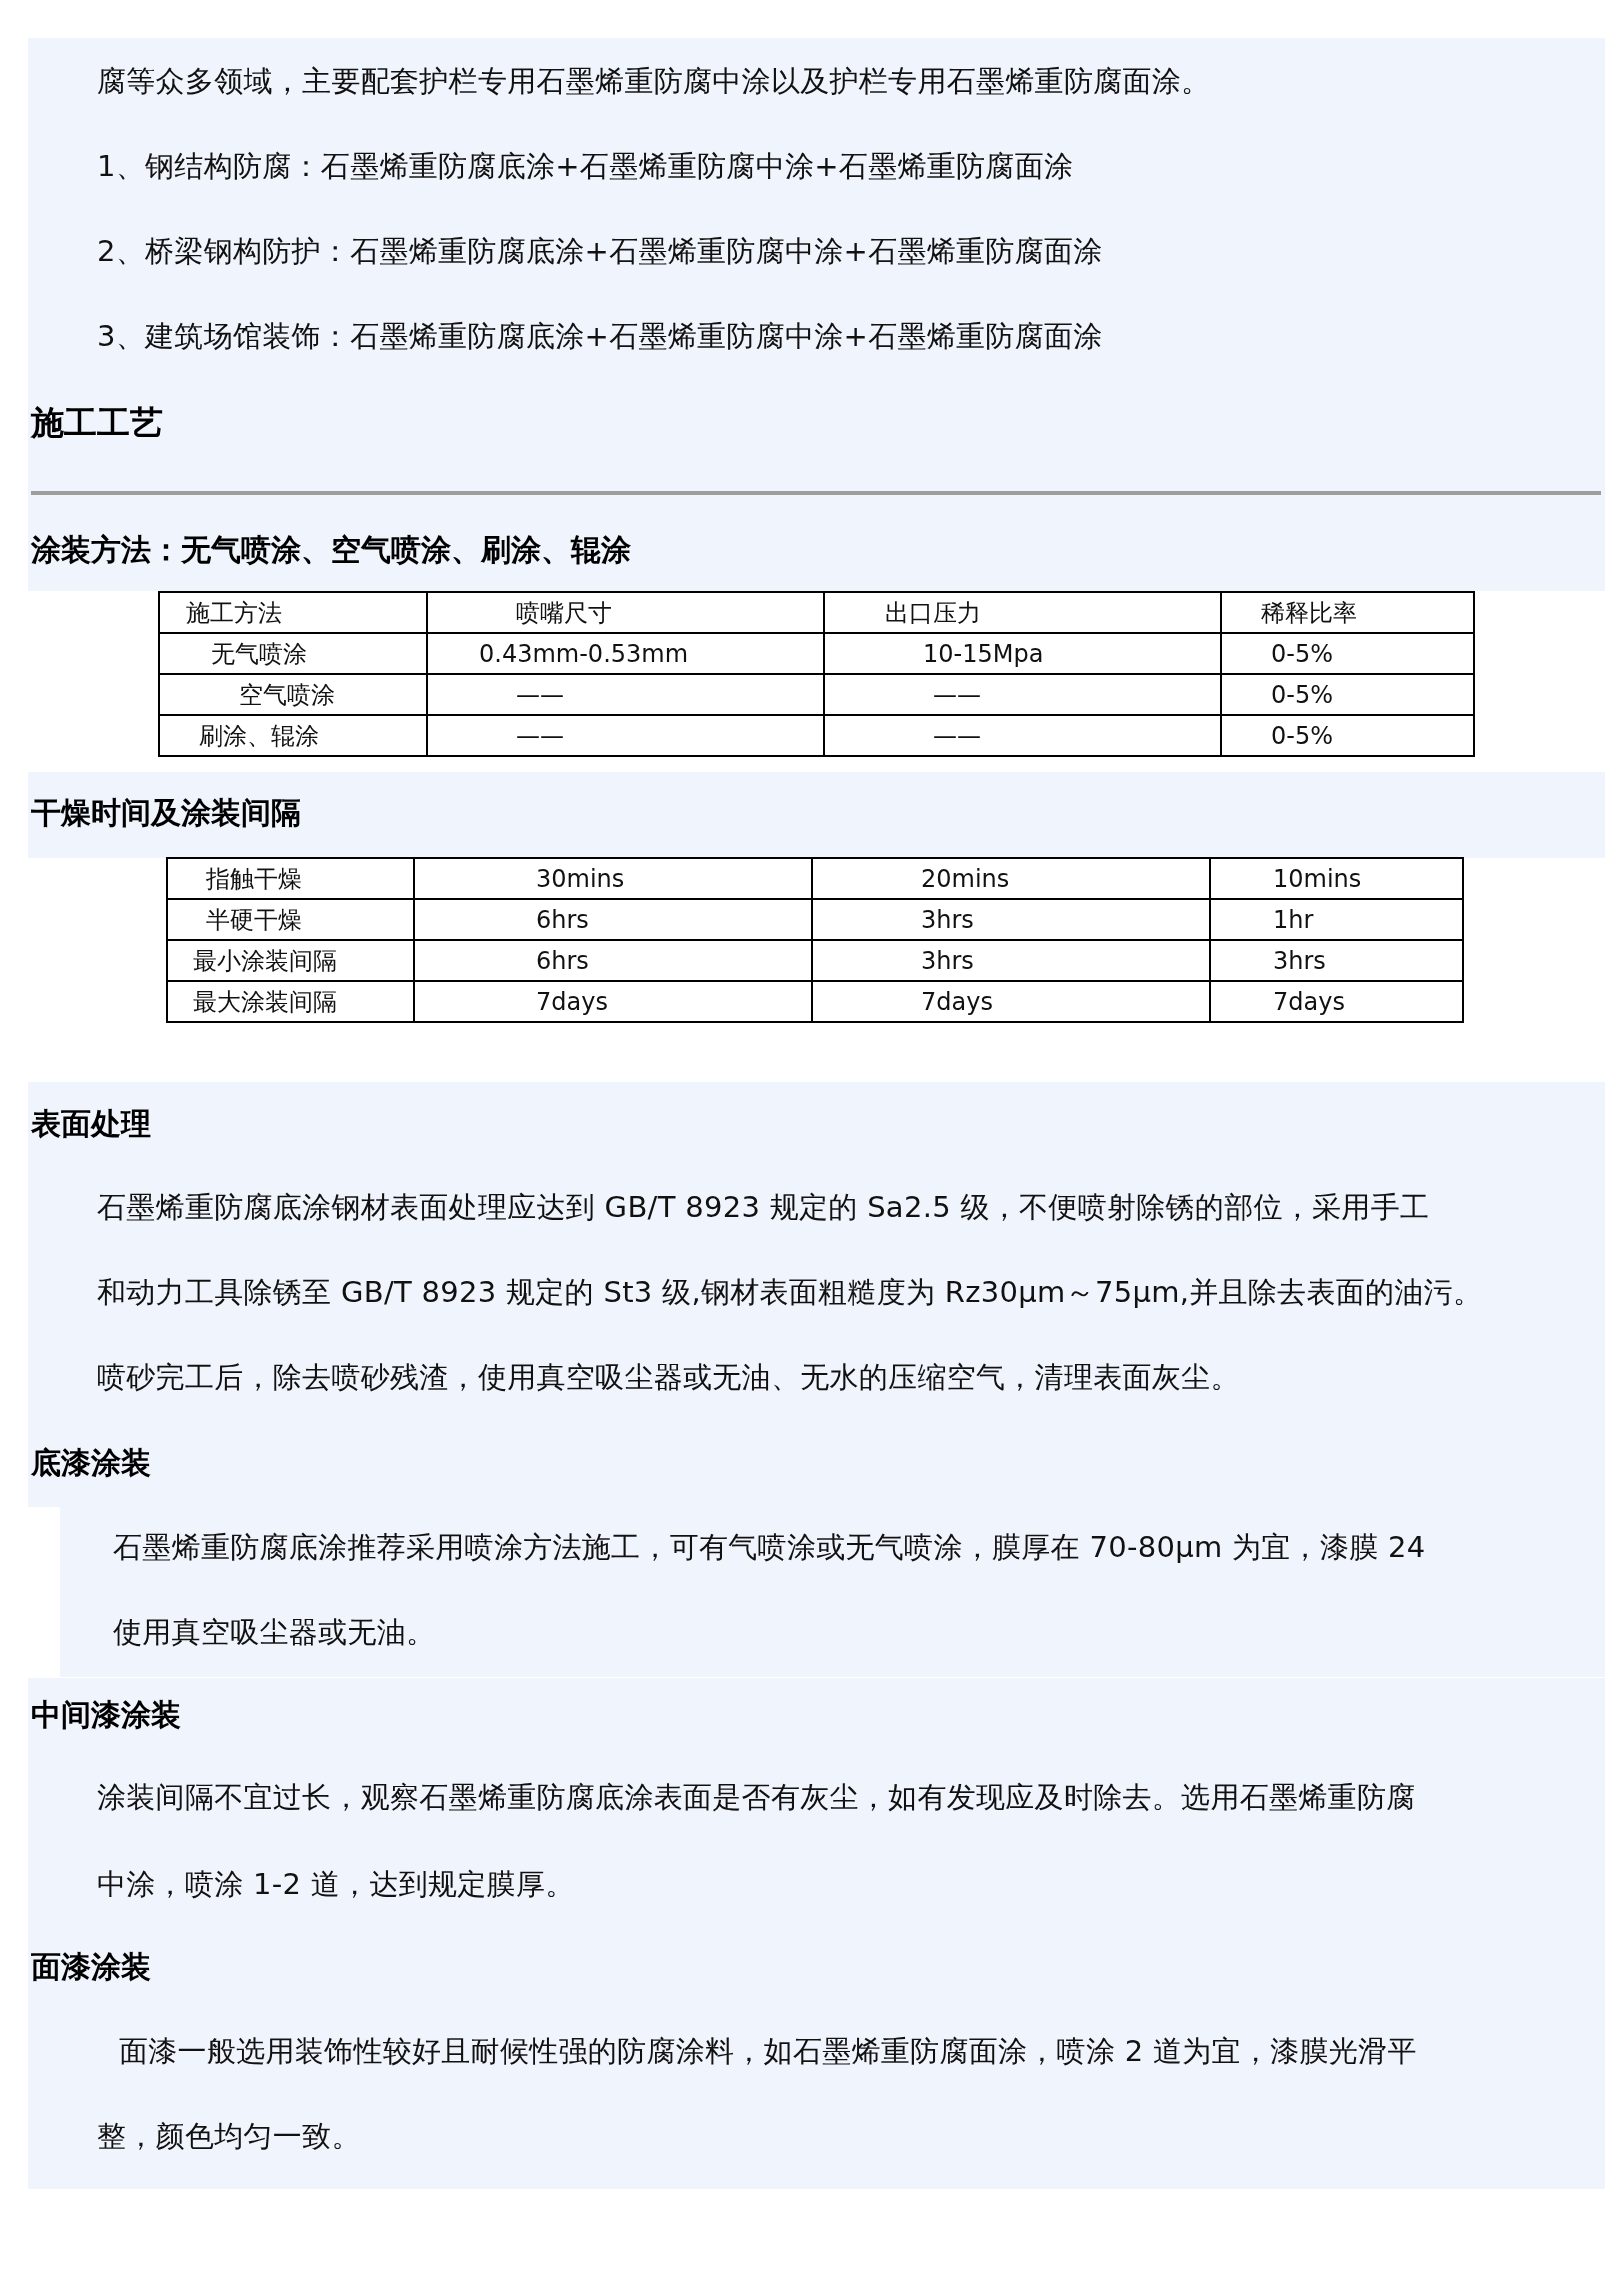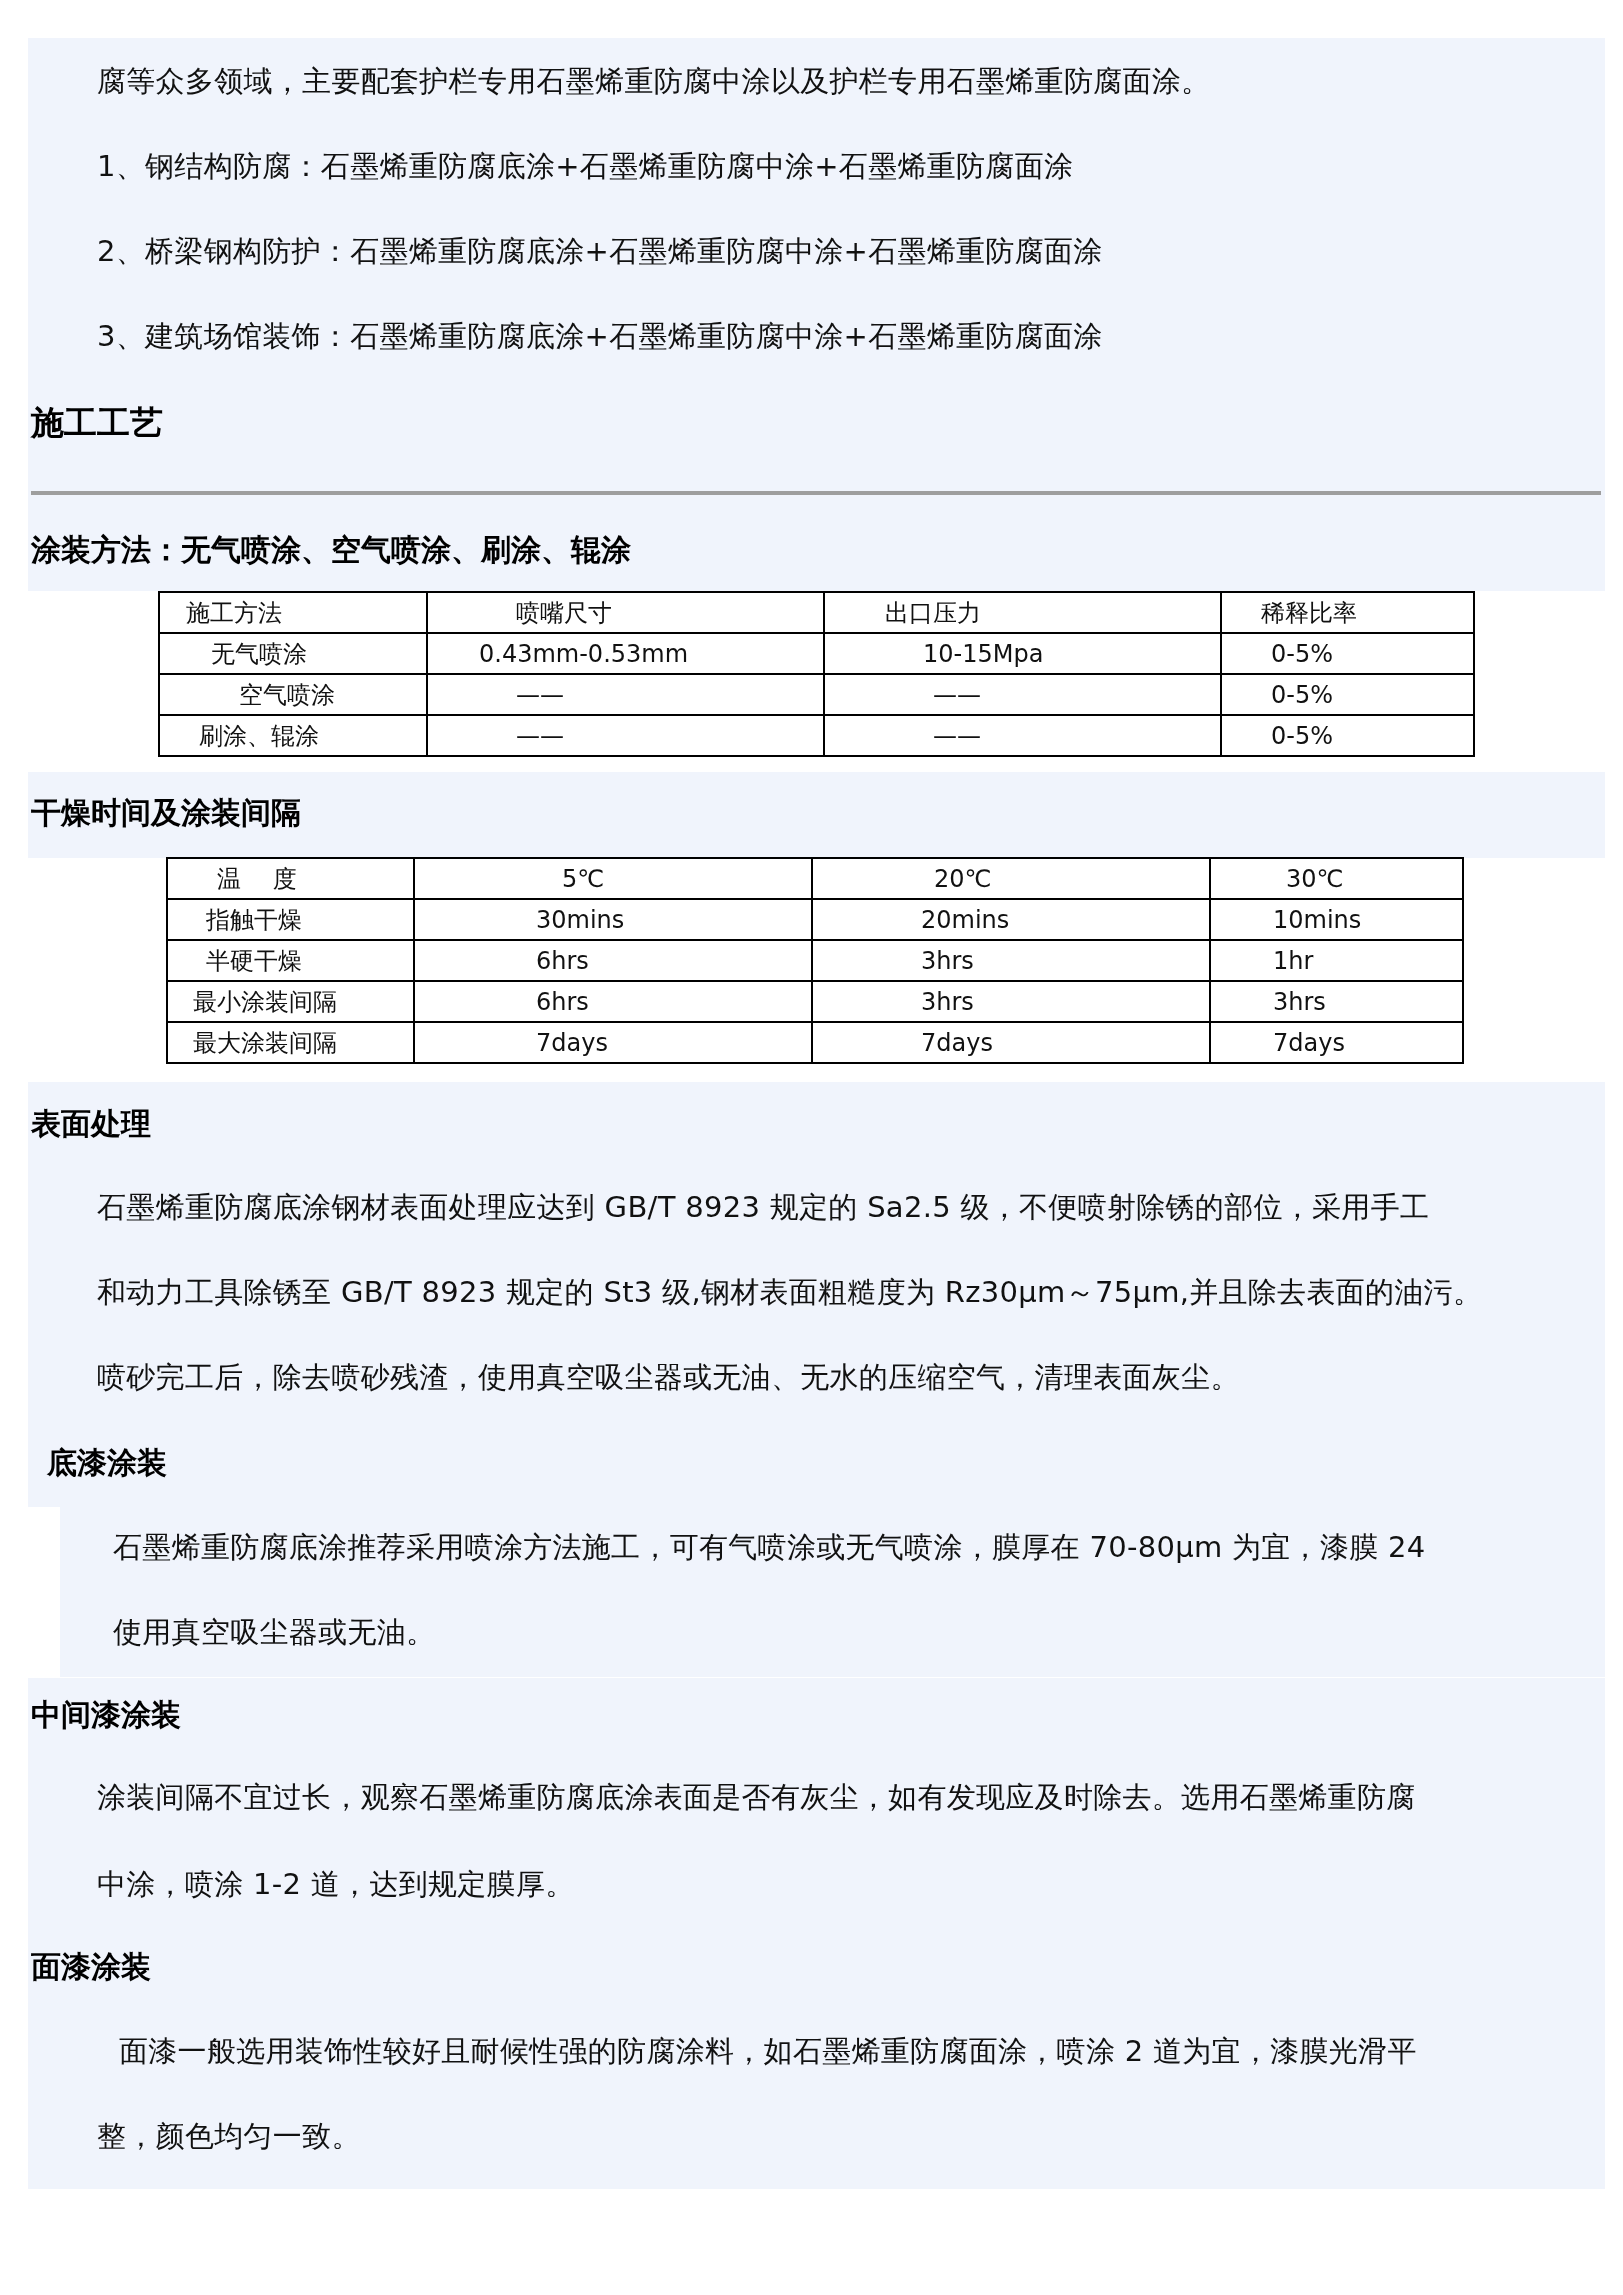--- a/index.html
+++ b/index.html
@@ -86,26 +86,20 @@
 <div class="h" style="left:31px; top:793px;">干燥时间及涂装间隔</div>
 
 <table class="spec" style="left:166px; top:857px; width:1296px;">
   <colgroup>
     <col style="width:247px">
       <col style="width:398px">
       <col style="width:398px">
       <col style="width:253px">
   </colgroup>
   <tbody>
-      <tr>
-    <td style="padding-left:49px">温　 度</td>
-    <td style="padding-left:147px">5℃</td>
-    <td style="padding-left:121px">20℃</td>
-    <td style="padding-left:75px">30℃</td>
-  </tr>
   <tr>
     <td style="padding-left:38px">指触干燥</td>
     <td style="padding-left:121px">30mins</td>
     <td style="padding-left:108px">20mins</td>
     <td style="padding-left:62px">10mins</td>
   </tr>
   <tr>
     <td style="padding-left:38px">半硬干燥</td>
     <td style="padding-left:121px">6hrs</td>
     <td style="padding-left:108px">3hrs</td>
@@ -124,21 +118,21 @@
     <td style="padding-left:62px">7days</td>
   </tr>
 </tbody>
   </table>
 
 <div class="h" style="left:31px; top:1104px;">表面处理</div>
 <div class="line" style="left:97px; top:1188px;">石墨烯重防腐底涂钢材表面处理应达到 GB/T 8923 规定的 Sa2.5 级，不便喷射除锈的部位，采用手工</div>
 <div class="line" style="left:97px; top:1273px;">和动力工具除锈至 GB/T 8923 规定的 St3 级,钢材表面粗糙度为 Rz30μm～75μm,并且除去表面的油污。</div>
 <div class="line" style="left:97px; top:1358px;">喷砂完工后，除去喷砂残渣，使用真空吸尘器或无油、无水的压缩空气，清理表面灰尘。</div>
 
-<div class="h" style="left:31px; top:1443px;margin-left:16px;">底漆涂装</div>
+<div class="h" style="left:31px; top:1443px;">底漆涂装</div>
 <div class="line" style="left:113px; top:1528px;">石墨烯重防腐底涂推荐采用喷涂方法施工，可有气喷涂或无气喷涂，膜厚在 70-80μm 为宜，漆膜 24</div>
 <div class="line" style="left:113px; top:1613px;">使用真空吸尘器或无油。</div>
 
 <div class="h" style="left:31px; top:1695px;">中间漆涂装</div>
 <div class="line" style="left:97px; top:1780px;font-family:Liberation Mono, monospace;">涂装间隔不宜过长，观察石墨烯重防腐底涂表面是否有灰尘，如有发现应及时除去。选用石墨烯重防腐</div>
 <div class="line" style="left:97px; top:1865px;">中涂，喷涂 1-2 道，达到规定膜厚。</div>
 
 <div class="h" style="left:31px; top:1947px;">面漆涂装</div>
 <div class="line" style="left:111px; top:2032px;margin-left:8px;">面漆一般选用装饰性较好且耐候性强的防腐涂料，如石墨烯重防腐面涂，喷涂 2 道为宜，漆膜光滑平</div>
 <div class="line" style="left:97px; top:2117px;">整，颜色均匀一致。</div>

